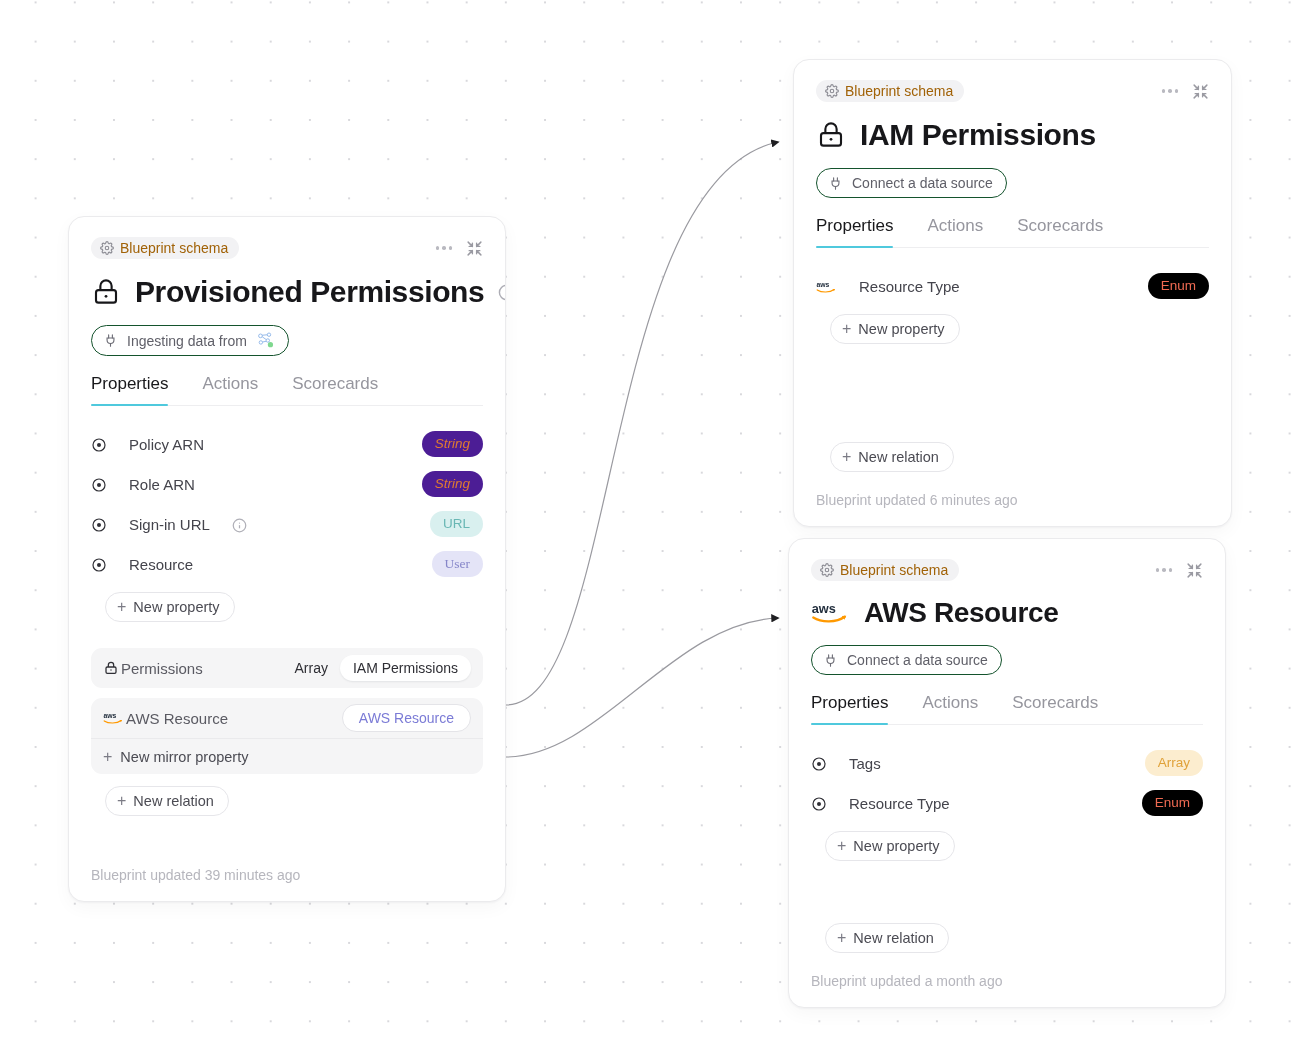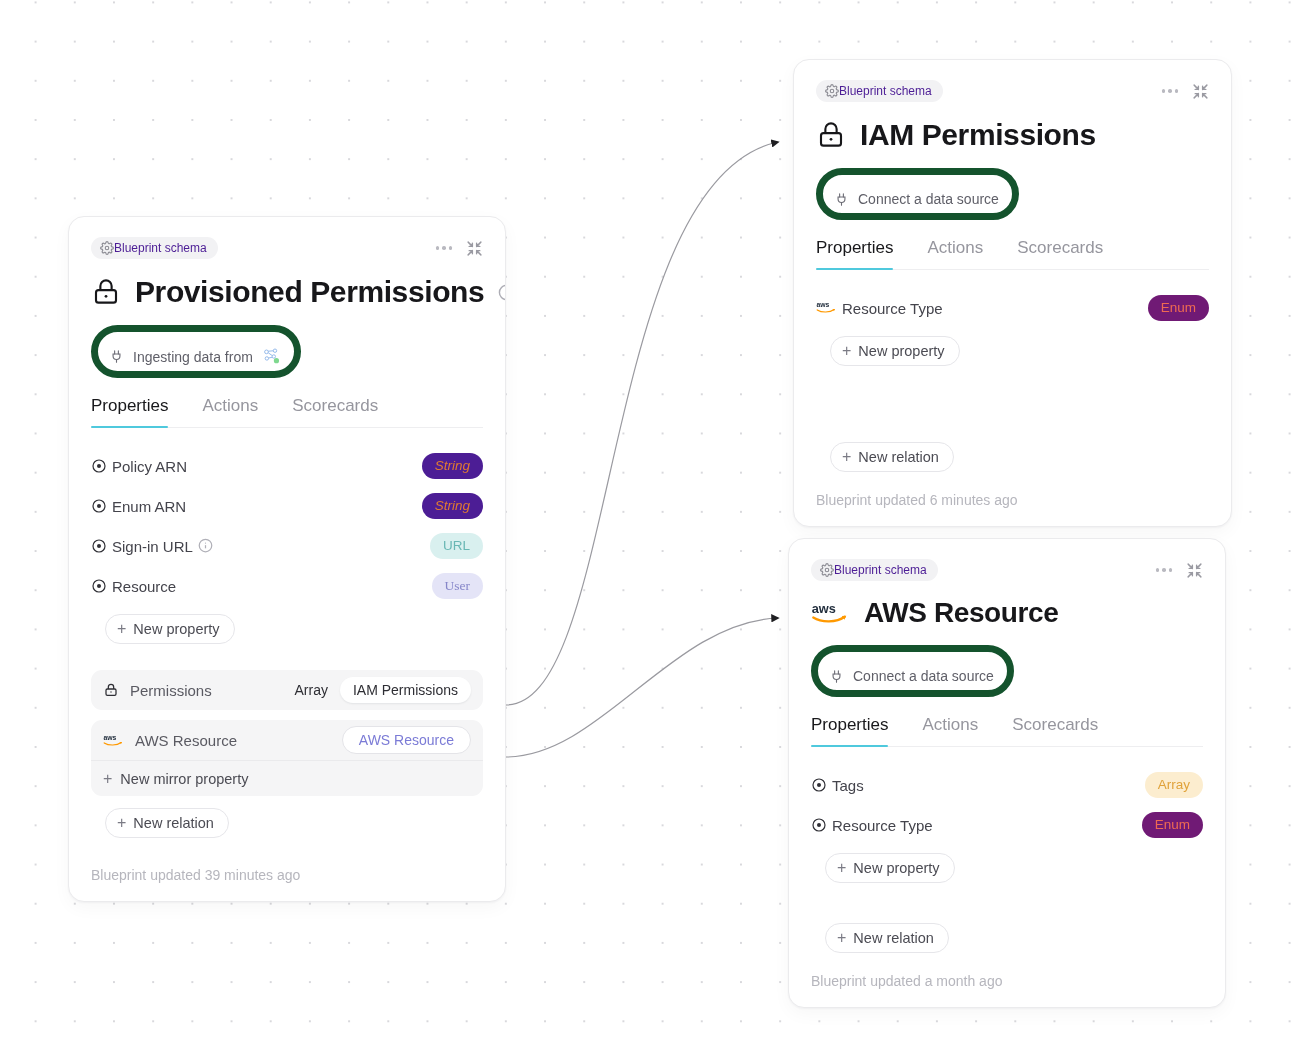--- a/index.html
+++ b/index.html
@@ -25,79 +25,79 @@
     background: #fff;
     border: 1px solid #ebebed;
     border-radius: 16px;
     box-shadow: 0 1px 2px rgba(16,24,40,.04), 0 6px 18px rgba(16,24,40,.035);
     overflow: hidden;
   }
   .card-inner { padding: 20px 22px 0 22px; height: 100%; display: flex; flex-direction: column; }
 
   .card-topbar { display: flex; align-items: center; justify-content: space-between; height: 22px; }
   .chip-schema {
-    display: inline-flex; align-items: center; 
-    background: #f2f2f4; color: #4c1d95;
+    display: inline-flex; align-items: center; gap: 6px;
+    background: #f2f2f4; color: #a16207;
     border-radius: 999px; padding: 4px 11px 4px 9px;
-    font-size: 12px; line-height: 1;
+    font-size: 14px; line-height: 1;
   }
   .topbar-actions { display: flex; align-items: center; gap: 14px; }
   .dots-icon { display: inline-flex; gap: 3px; align-items: center; }
   .dots-icon i { width: 3.5px; height: 3.5px; border-radius: 50%; background: #b9b9c0; display: block; }
   .collapse-icon { display: inline-flex; }
 
   .title-row { display: flex; align-items: center; gap: 14px; margin-top: 16px; }
   .title-text { font-size: 30px; font-weight: 700; color: #17171a; letter-spacing: -.4px; white-space: nowrap; }
   .title-text.sm { font-size: 28px; }
 
   .ds-chip {
     margin-top: 16px;
     display: inline-flex; align-items: center; gap: 9px;
-    border: 7px solid #14532d; border-radius: 999px;
-    padding: 16px 13px 6px 11px;
+    border: 1px solid #14532d; border-radius: 999px;
+    padding: 6px 13px 6px 11px;
     font-size: 14px; color: #5f5f68;
     background: #fff; width: fit-content;
   }
 
   .tabs { display: flex; gap: 34px; margin-top: 18px; border-bottom: 1px solid #eeeef0; }
   .tab { font-size: 17px; color: #96969e; padding-bottom: 11px; position: relative; white-space: nowrap; }
   .tab.active { color: #18181b; font-weight: 400; }
   .tab.active::after {
     content: ""; position: absolute; left: 0; right: 0; bottom: -1px;
     height: 2.5px; background: #4fc9dd; border-radius: 2px;
   }
 
   .props { padding-top: 22px; display: flex; flex-direction: column; }
   .prop-row { display: flex; align-items: center; height: 32px; margin-bottom: 8px; }
-  .prop-left { display: flex; align-items: flex-start; gap: 5px; flex: 1; min-width: 0; }
+  .prop-left { display: flex; align-items: flex-end; gap: 22px; flex: 1; min-width: 0; }
   .prop-name { font-size: 15px; color: #44444c; white-space: nowrap; }
   .pill {
     font-size: 13.5px; border-radius: 999px; padding: 4px 13px;
     white-space: nowrap; line-height: 1.3;
   }
   .pill-json   { background: #f6e4f8; color: #b54ec9; }
   .pill-string { background: #4c1d95; color: #e07a31; font-style: italic; }
   .pill-url    { background: #d9f0ef; color: #69b7b4; }
   .pill-user   { background: #e4e4f7; color: #8686c9; font-family: Liberation Serif, serif; }
-  .pill-enum   { background: #701a75; color: #ef6a52; }
+  .pill-enum   { background: #000000; color: #ef6a52; }
   .pill-array  { background: #fcedcf; color: #e0a23a; }
 
   .btn-ghost {
     display: inline-flex; align-items: center; gap: 7px;
     border: 1px solid #e6e6ea; border-radius: 999px;
     padding: 6px 14px 6px 11px; background: #fff;
     font-size: 14.5px; color: #4b4b53; width: fit-content;
   }
   .plus { font-size: 16px; color: #7b7b85; line-height: 1; }
 
   
   .relations { margin-top: 26px; }
   .rel-group { background: #f5f5f6; border-radius: 11px; margin-bottom: 10px; }
   .rel-row { display: flex; align-items: center; justify-content: space-between; height: 40px; padding: 0 12px; }
-  .rel-left { display: flex; align-items: center; gap: 11px; justify-content: space-between; }
+  .rel-left { display: flex; align-items: center; gap: 2px; justify-content: space-between; }
   .rel-name { font-size: 15px; color: #5a5a62; }
   .seg { display: flex; align-items: center; gap: 6px; }
   .seg-label { font-size: 14px; color: #2e2e34; padding: 0 6px; }
   .seg-pill {
     background: #fff; border-radius: 999px; padding: 5px 13px;
     font-size: 14px; color: #2e2e34; box-shadow: 0 1px 2px rgba(16,24,40,.08);
   }
   .rel-target {
     border: 1px solid #e4e4e8; background: #fff; border-radius: 999px;
     padding: 5px 16px; font-size: 14px; color: #7b7bd6;
@@ -220,21 +220,21 @@
         </div>
 
         <div class="prop-row">
           <div class="prop-left">
             <span>
               <svg width="16" height="16" viewBox="0 0 24 24" fill="none" stroke="#2f2f35" stroke-width="1.8">
                 <circle cx="12" cy="12" r="9"></circle>
                   <circle cx="12" cy="12" r="3" fill="#2f2f35" stroke="none"></circle>
               </svg>
             </span>
-            <span class="prop-name">Enum ARN</span>
+            <span class="prop-name">Role ARN</span>
           </div>
           <span class="pill pill-string">String</span>
         </div>
 
         <div class="prop-row">
           <div class="prop-left">
             <span>
               <svg width="16" height="16" viewBox="0 0 24 24" fill="none" stroke="#2f2f35" stroke-width="1.8">
                 <circle cx="12" cy="12" r="9"></circle>
                   <circle cx="12" cy="12" r="3" fill="#2f2f35" stroke="none"></circle>

